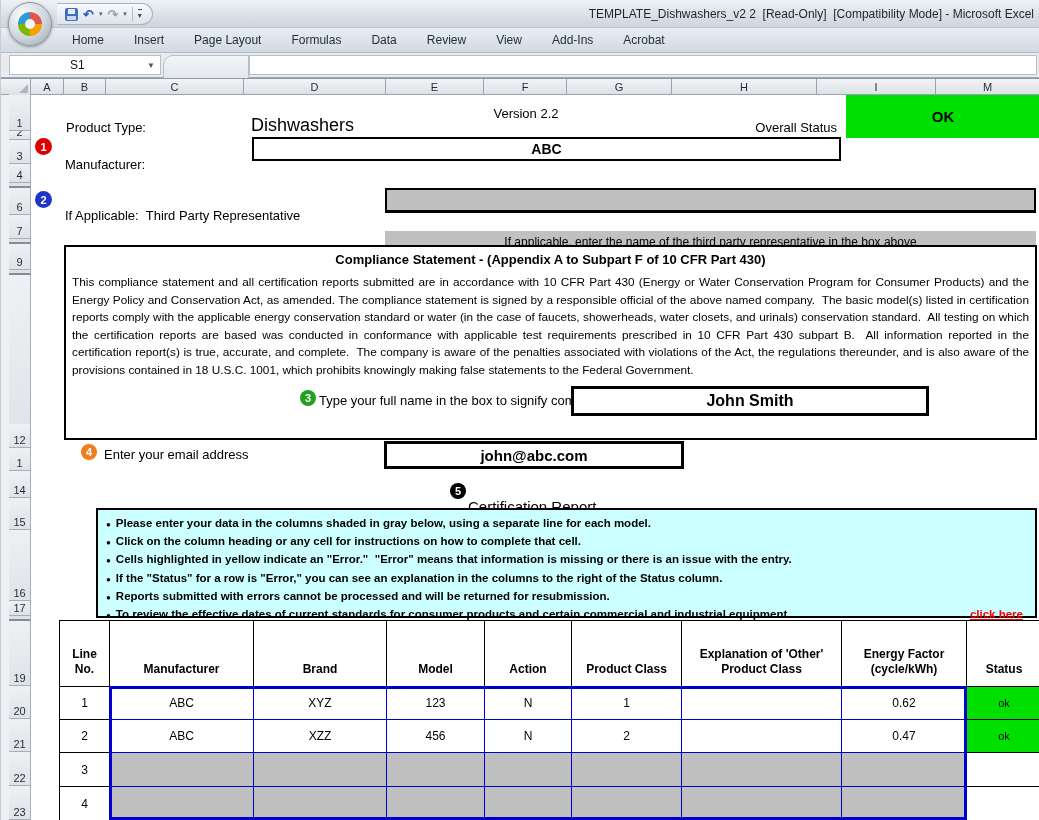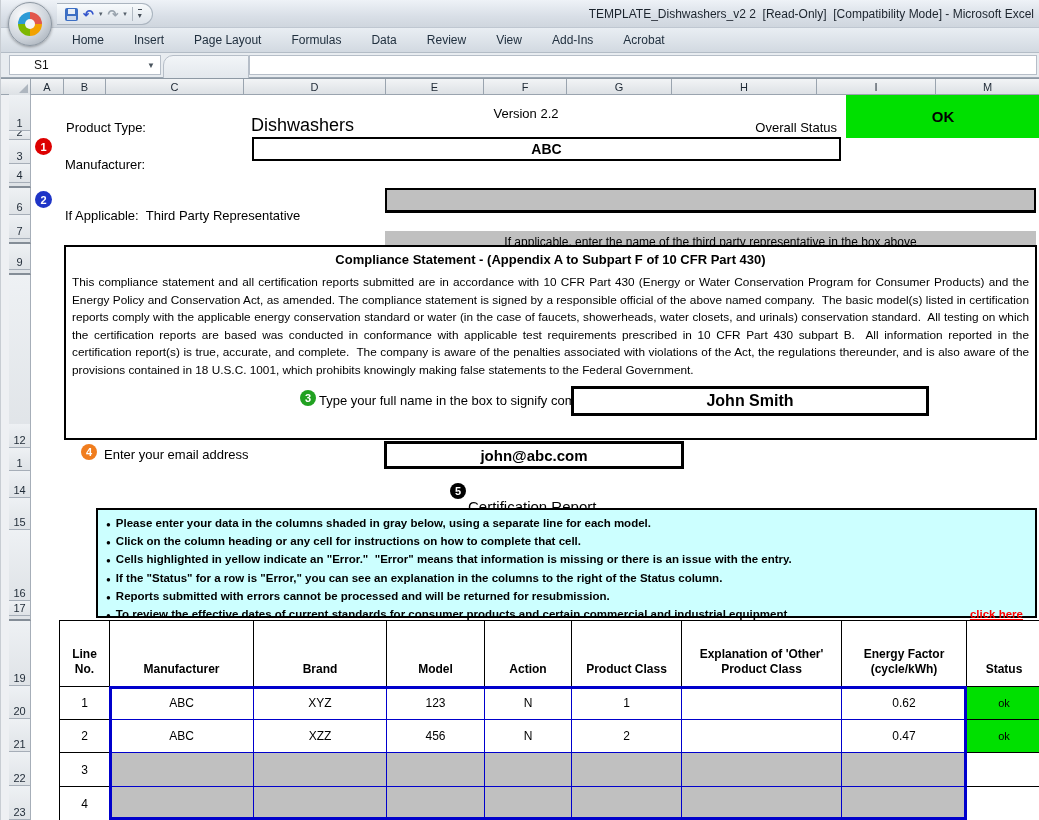--- a/index.html
+++ b/index.html
@@ -60,21 +60,21 @@
   }
   .tab { font-size:12px; color:#21303f; padding:3px 15px; white-space:nowrap; }
 
   .formulabar {
     position:absolute; left:0; top:53px; width:1039px; height:25px;
     background:#e8ecf0; border-bottom:1px solid #9ba6b1;
   }
   .namebox {
     position:absolute; left:8px; top:2px; width:152px; height:20px; background:#fff;
     border:1px solid #b6bec8; font-size:12px; color:#111;
-    display:flex; align-items:center; padding-left:24px;
+    display:flex; align-items:center; padding-left:60px;
   }
   .namebox .nb-arrow { position:absolute; right:5px; font-size:8px; color:#4a545e; }
   .fx-pill {
     position:absolute; left:162px; top:2px; width:86px; height:38px;
     background: linear-gradient(#f2f5f8, #d9dfe6); border:1px solid #b6bec8;
     border-radius:10px 0 0 10px; display:flex; align-items:flex-end; gap:26px; padding-left:8px;
   }
   .fx-dot { width:9px; height:9px; border-radius:50%; background: radial-gradient(circle at 35% 30%, #fff, #b9c1ca); }
   .fx-label { font-family:"DejaVu Serif", serif; font-style:italic; font-size:12px; color:#333; }
   .fbar-field { position:absolute; left:248px; top:2px; width:788px; height:20px; background:#fff; border:1px solid #b6bec8; }

